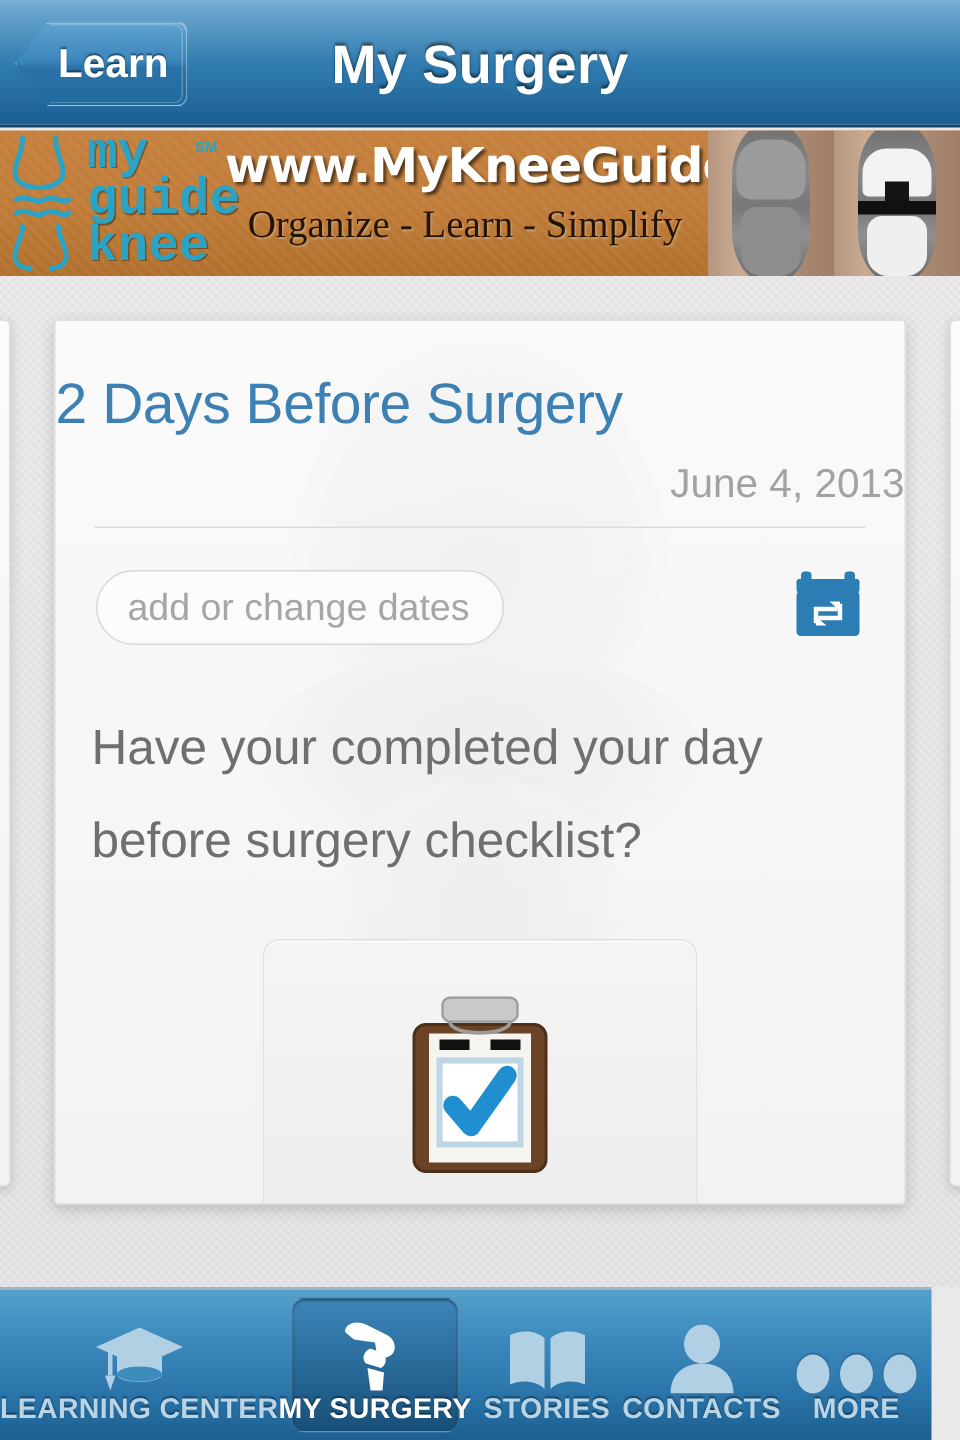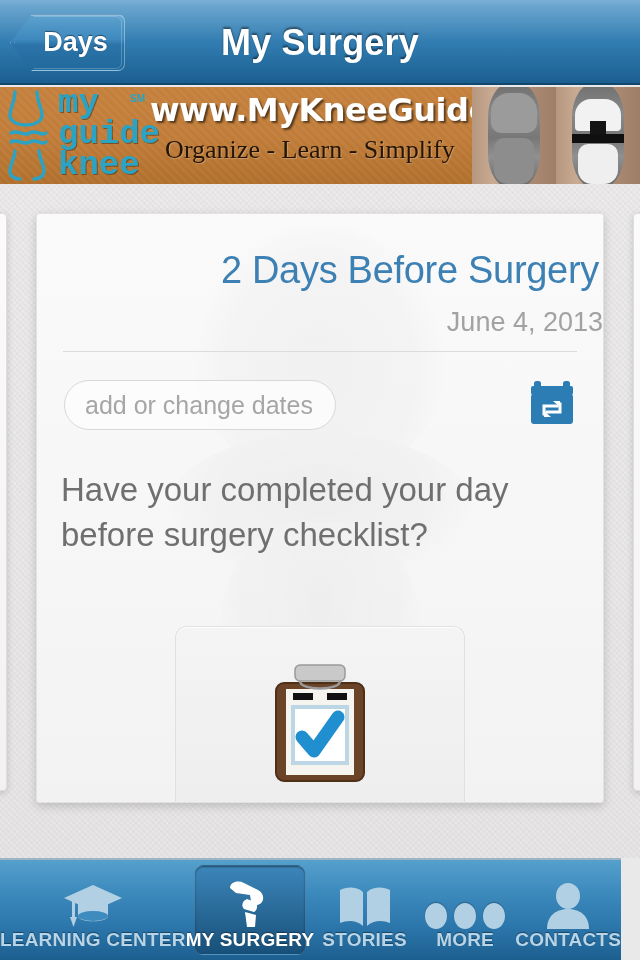--- a/index.html
+++ b/index.html
@@ -164,21 +164,21 @@
   }
   .card .watermark .wm-tibia{
     position:absolute; left:50%; top:300px; transform:translateX(-50%);
     width:200px; height:270px;
     background:radial-gradient(ellipse at 50% 30%, #e0e0e0 0%, #ececec 58%, rgba(240,240,240,0) 76%);
     border-radius:40% 40% 30% 30%;
   }
 
   .card-title{
     position:absolute; left:0; right:4px; top:35px;
-    text-align:right; color:#3c80b4; font-size:38px; font-weight:normal;
+    text-align:left; color:#3c80b4; font-size:38px; font-weight:normal;
     letter-spacing:-.3px;
   }
   .card-date{
     position:absolute; left:0; right:0; top:93px;
     text-align:right; color:#a2a2a2; font-size:27px;
   }
   .divider{
     position:absolute; left:26px; right:26px; top:137px; height:1px;
     background:#dcdcdc;
   }
@@ -192,21 +192,21 @@
     outline:none; font-family:Liberation Sans, sans-serif;
   }
   .date-input::placeholder{ color:#a6a6a6; }
 
   .cal-icon{
     position:absolute; left:492px; top:166px; width:46px; height:46px; cursor:pointer;
   }
 
   .question{
     position:absolute; left:24px; top:253px; width:510px;
-    color:#6f6f6f; font-size:33px; line-height:45px;
+    color:#6f6f6f; font-size:33px; line-height:62px;
   }
 
   .checklist-panel{
     position:absolute; left:138px; top:412px; width:290px; height:178px;
     background:linear-gradient(to bottom,#f4f4f4 0%,#eeeeee 100%);
     border:1px solid #e0e0e0; border-bottom:none;
     border-radius:12px 12px 0 0;
     box-shadow:inset 0 1px 0 #fff;
     cursor:pointer;
   }
@@ -242,21 +242,21 @@
   .dots{ display:flex; gap:7px; align-items:center; }
   .dots span{ width:22px; height:26px; border-radius:50%; background:#b2d0e4; box-shadow:0 -1px 1px rgba(0,0,0,.25);}
 </style>
 </head>
 <body>
 
 <div class="navbar">
   <div class="back-btn">
     <div class="shape"></div>
     <div class="shape-inner"></div>
-    <div class="label">Days</div>
+    <div class="label">Learn</div>
   </div>
   <div class="nav-title">My Surgery</div>
 </div>
 
 <div class="banner">
   <div class="banner-logo">
     <svg width="48" height="92" viewBox="0 0 48 92">
       <g fill="none" stroke="#2aa3c4" stroke-width="3.4" stroke-linecap="round">
         <path d="M9 3 C9 14, 4 18, 4 26 C4 33, 12 36, 20 36 C28 36, 36 33, 36 26 C36 18, 31 14, 31 3"></path>
         <path d="M5 44 C12 40, 18 48, 24 44 C30 40, 36 48, 40 44"></path>
@@ -378,33 +378,33 @@
         <path d="M26 7 C19 1, 9 2, 3 5 L3 38 C10 35, 20 35, 26 41 Z" fill="#b2d0e4"></path>
         <path d="M30 7 C37 1, 47 2, 53 5 L53 38 C46 35, 36 35, 30 41 Z" fill="#b2d0e4"></path>
       </svg>
     </div>
     <div class="tlabel">STORIES</div>
   </div>
 
   <div class="tab">
 
     <div class="ico">
+      <svg width="48" height="46" viewBox="0 0 48 46">
+        <ellipse cx="24" cy="13" rx="12" ry="13" fill="#b2d0e4"></ellipse>
+        <path d="M3 46 C3 32, 13 26, 24 26 C35 26, 45 32, 45 46 Z" fill="#b2d0e4"></path>
+      </svg>
+    </div>
+    <div class="tlabel">CONTACTS</div>
+  </div>
+
+  <div class="tab">
+
+    <div class="ico">
       <div class="dots">
         <span></span>
         <span></span>
         <span></span>
       </div>
     </div>
     <div class="tlabel">MORE</div>
   </div>
 
-  <div class="tab">
-
-    <div class="ico">
-      <svg width="48" height="46" viewBox="0 0 48 46">
-        <ellipse cx="24" cy="13" rx="12" ry="13" fill="#b2d0e4"></ellipse>
-        <path d="M3 46 C3 32, 13 26, 24 26 C35 26, 45 32, 45 46 Z" fill="#b2d0e4"></path>
-      </svg>
-    </div>
-    <div class="tlabel">CONTACTS</div>
-  </div>
-
 </div>
 
 </body></html>

